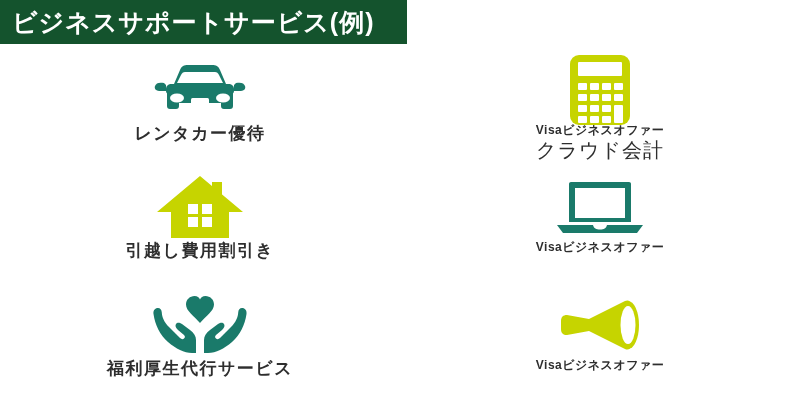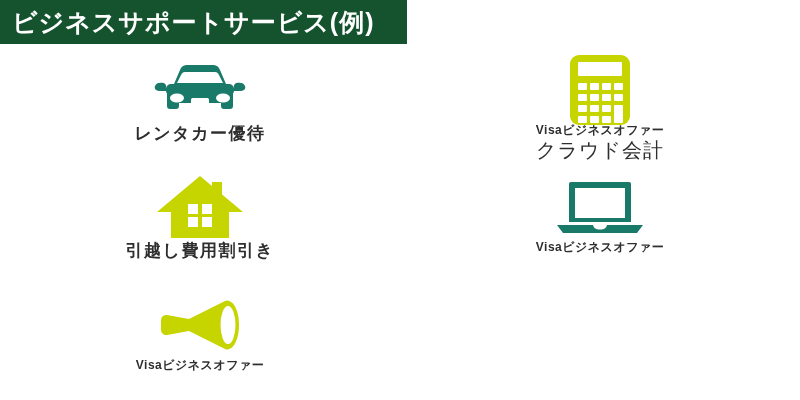--- a/index.html
+++ b/index.html
@@ -175,20 +175,35 @@
         </g>
         <rect x="18" y="8" width="50" height="30" fill="#ffffff"></rect>
         <path d="M36 45 L50 45 C49 48.5 47 49.5 43 49.5 C39 49.5 37 48.5 36 45 Z" fill="#ffffff"></path>
       </svg>
     </div>
     <div class="item-labels">
       <div class="label-line-1">Visaビジネスオファー</div>
     </div>
   </div>
 
+  <div class="service-item">
+    <div class="icon-wrap">
+      <svg width="96" height="60" viewBox="0 0 96 60" aria-hidden="true">
+        <g fill="#1a7a6a">
+          <path d="M48 28 C42 21 34 16 34 9.5 C34 4.5 38 1 42.5 1 C45.5 1 47 2.5 48 4.5 C49 2.5 50.5 1 53.5 1 C58 1 62 4.5 62 9.5 C62 16 54 21 48 28 Z"></path>
+          <path d="M6 13 C3 13 1 15.5 1.5 19 C3 30 8 40 16 47 C20 50.5 24 53 28 55 C32 57 36 58 40 58 L44 58 L44 45 C44 41 42 38 38 35 L30 29 C27 27 25 27.5 24 29 C23 30.5 23.5 32.5 26 35 L32 40 C33.2 41.2 33.2 42.5 32 43.5 C30.8 44.5 29.4 44.3 28 43 L17 32 C12 27 10 22 9.8 17.5 C9.6 14.6 8.2 13 6 13 Z"></path>
+          <path d="M90 13 C93 13 95 15.5 94.5 19 C93 30 88 40 80 47 C76 50.5 72 53 68 55 C64 57 60 58 56 58 L52 58 L52 45 C52 41 54 38 58 35 L66 29 C69 27 71 27.5 72 29 C73 30.5 72.5 32.5 70 35 L64 40 C62.8 41.2 62.8 42.5 64 43.5 C65.2 44.5 66.6 44.3 68 43 L79 32 C84 27 86 22 86.2 17.5 C86.4 14.6 87.8 13 90 13 Z"></path>
+        </g>
+      </svg>
+    </div>
+    <div class="item-labels">
+      <div class="label-line-1 solo">福利厚生代行サービス</div>
+
+    </div>
+  </div>
 
   <div class="service-item">
     <div class="icon-wrap">
       <svg width="82" height="56" viewBox="0 0 82 56" aria-hidden="true">
         <g fill="#c6d400">
           <path d="M8 18 C4 18 2 20 2 24 L2 32 C2 36 4 38 8 38 L30 34 L66 52 C69 53.5 72 52 72 48 L72 8 C72 4 69 2.5 66 4 L30 22 Z"></path>
           <ellipse cx="69" cy="28" rx="11" ry="24"></ellipse>
         </g>
         <ellipse cx="69" cy="28" rx="7.5" ry="19" fill="#ffffff"></ellipse>
       </svg>

